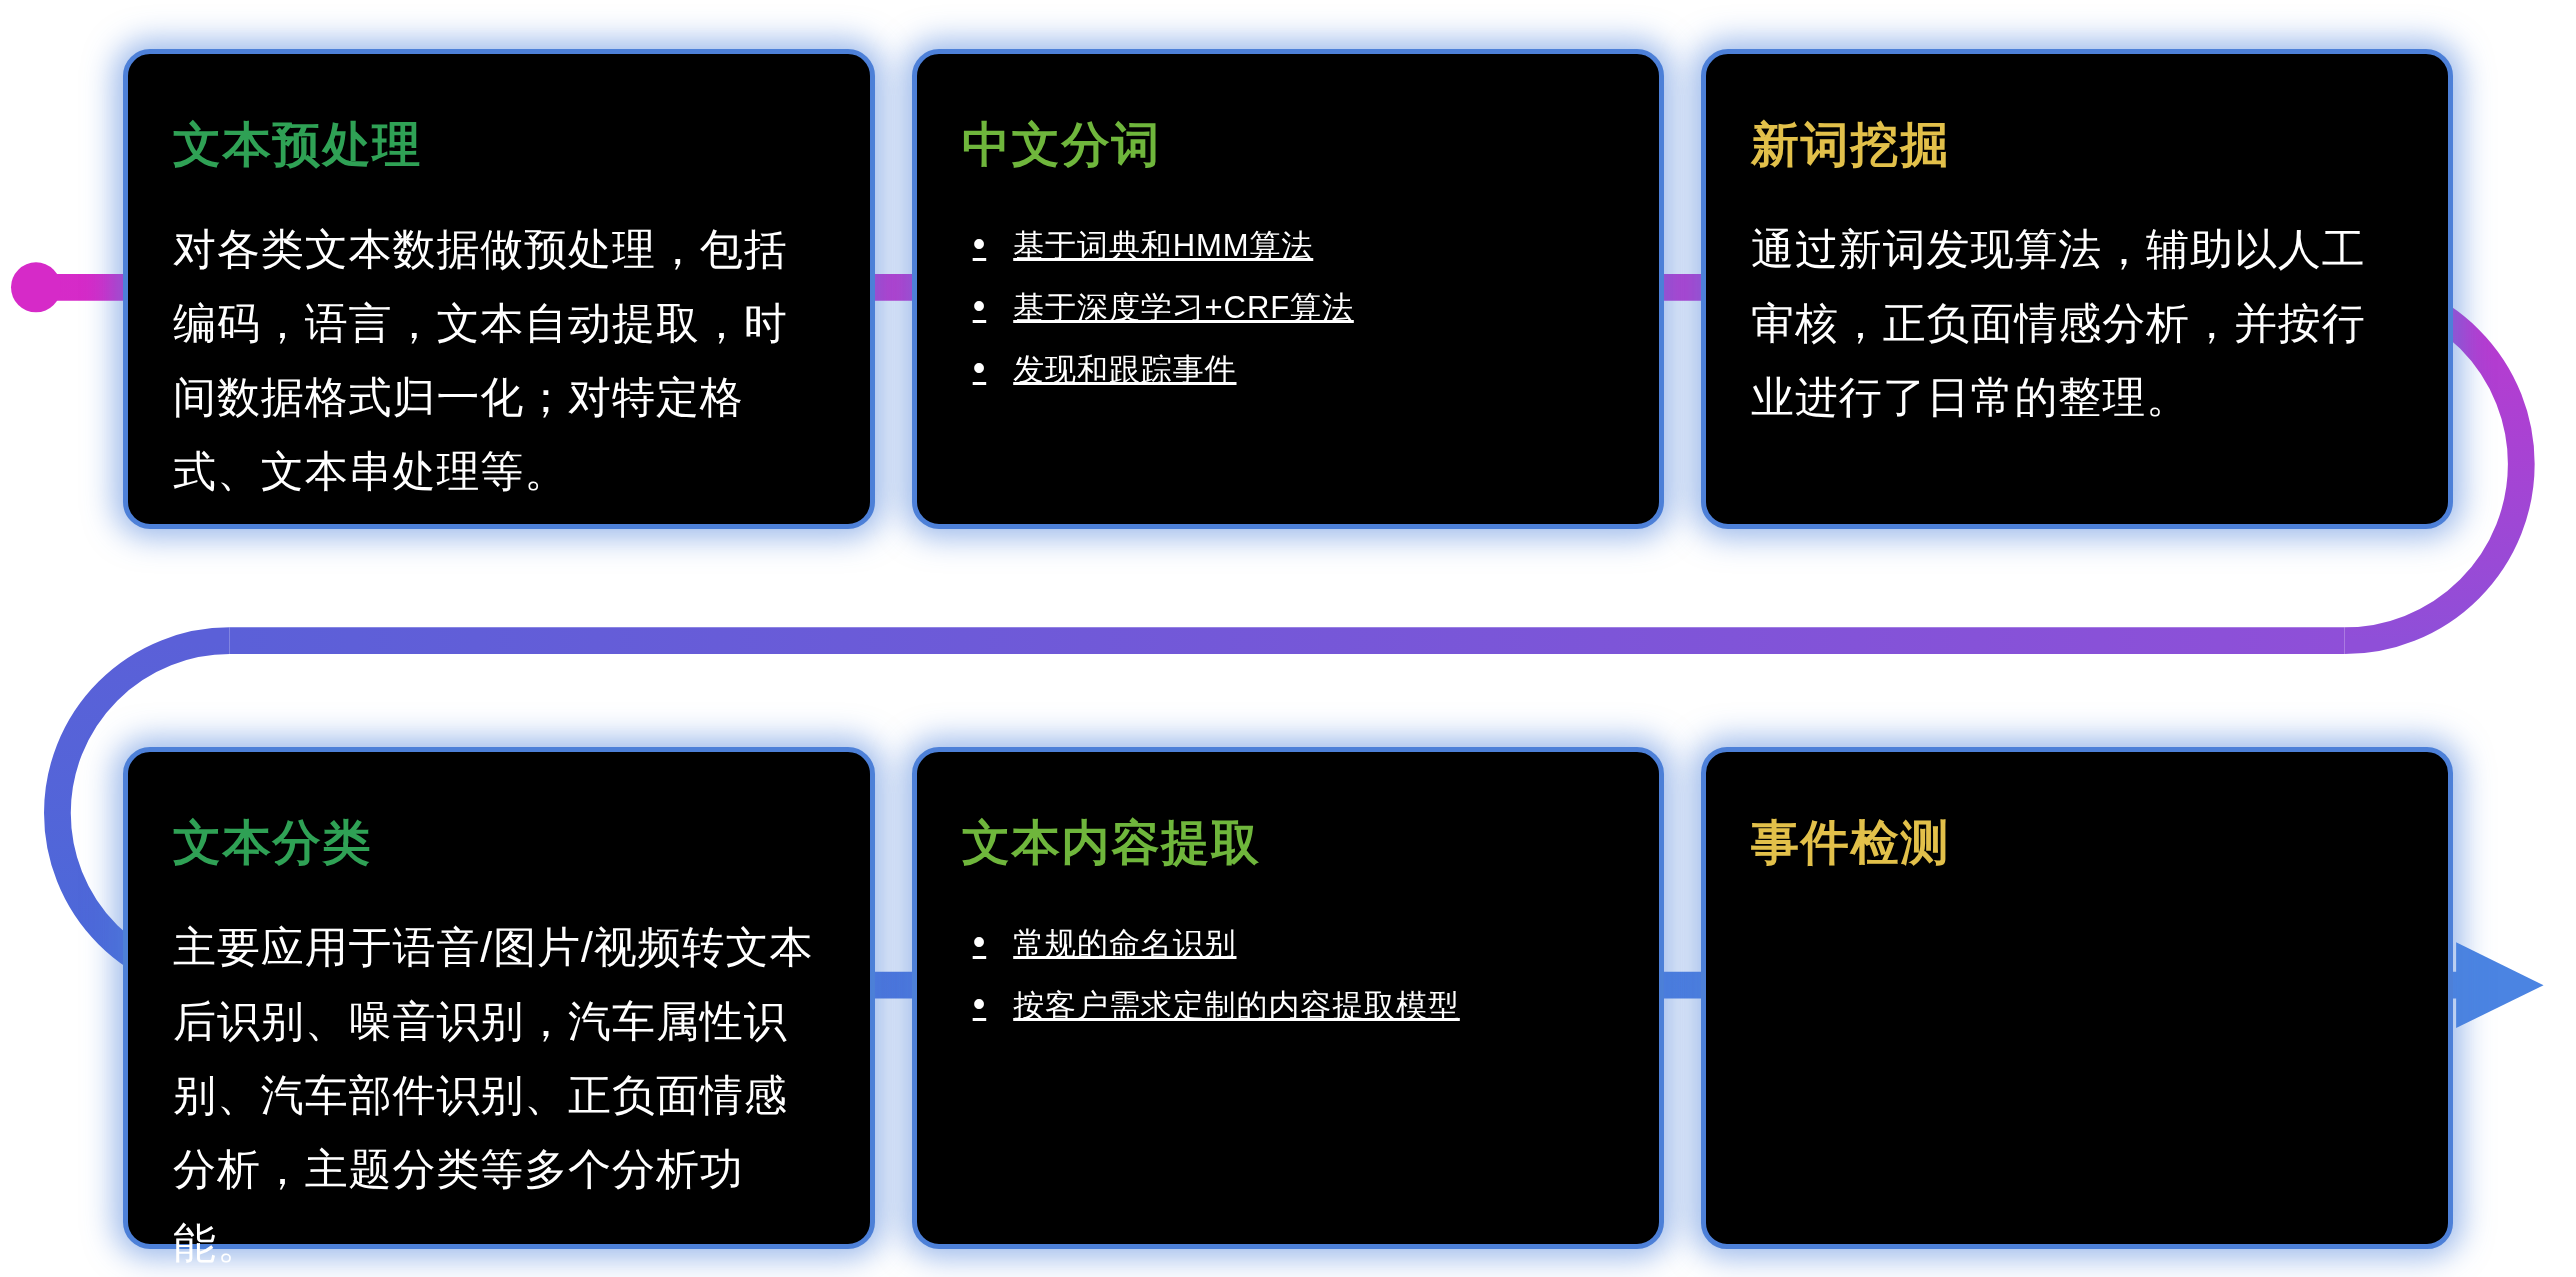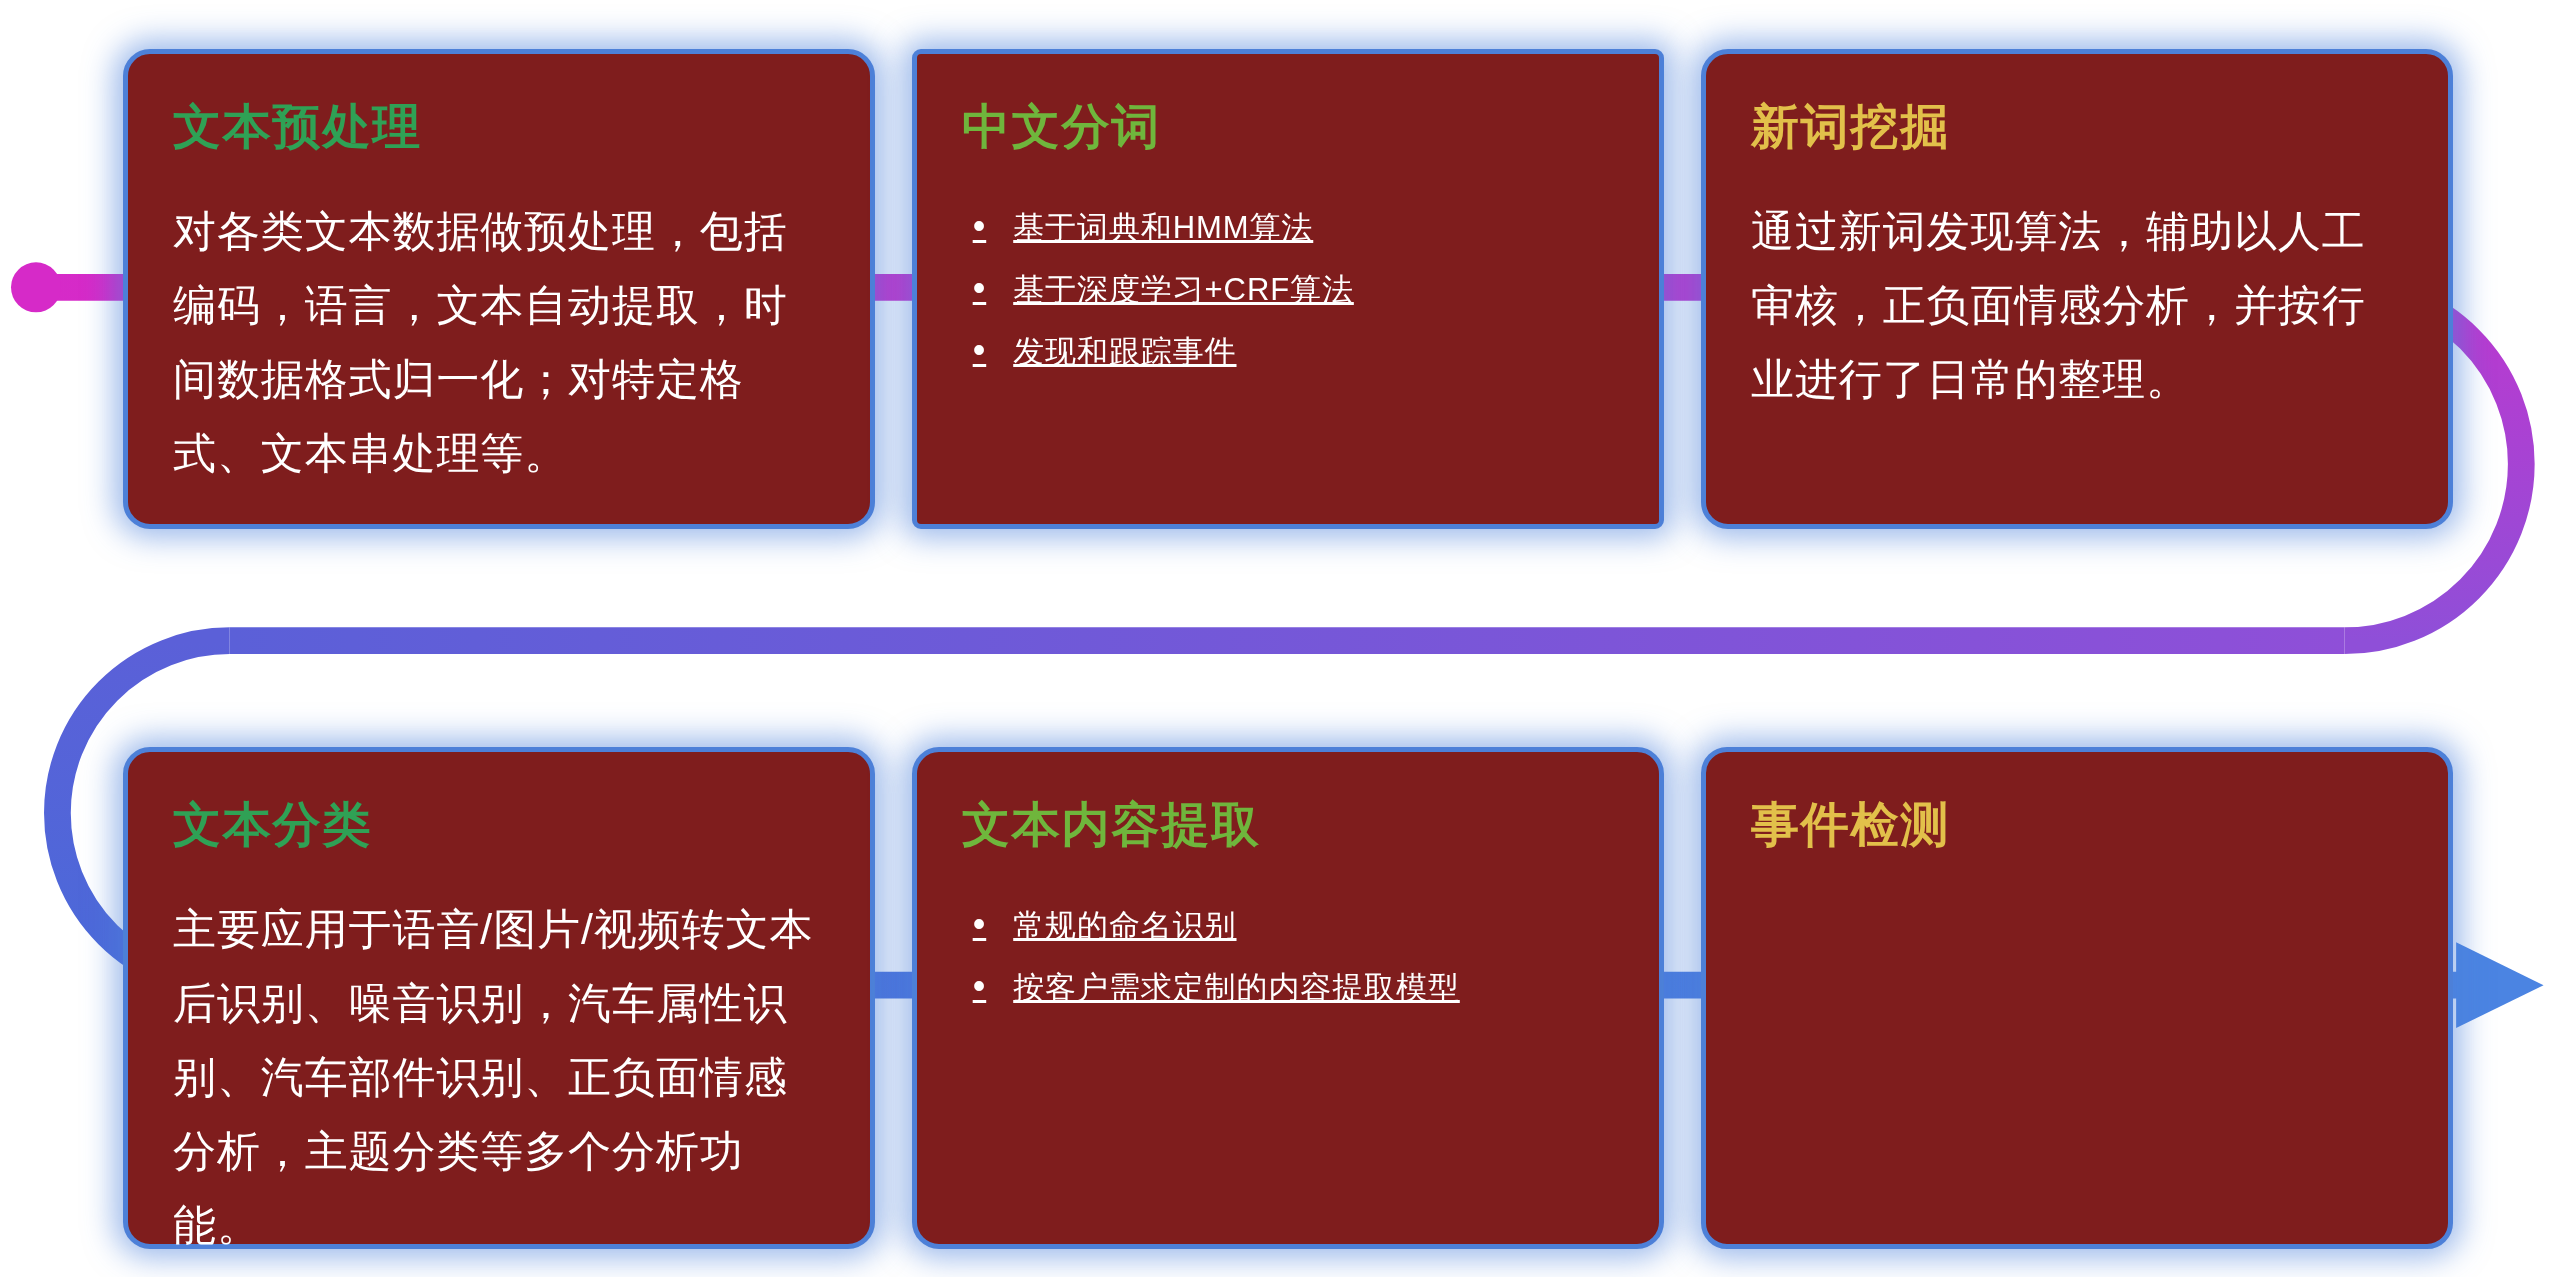--- a/index.html
+++ b/index.html
@@ -9,25 +9,25 @@
     font-family:"Liberation Sans", "DejaVu Sans", sans-serif;
   }
   .stage { position:relative; width:2576px; height:1277px; overflow:hidden; }
 
   .flow { position:absolute; left:0; top:0; width:2576px; height:1277px; }
   .seg  { fill:none; stroke-width:30; }
 
   .card {
     position:absolute;
     width:752px;
-    background:#7f1d1d;
+    background:#000000;
     border:5.4px solid #4d80d8;
     border-radius:27px;
     box-shadow:0 0 30px 9px rgba(77,129,219,0.55);
-    padding:41px 45px;
+    padding:59px 45px;
   }
   .card-title {
     font-size:48px;
     font-weight:bold;
     letter-spacing:1.8px;
     margin-bottom:36px;
   }
   .card-body {
     font-size:43px;
     line-height:1.72;
@@ -86,21 +86,21 @@
     <path class="seg" d="M 257 1104 H 2756" stroke="url(#g5)"></path>
     <circle cx="40" cy="322" r="28" fill="#d62ac8"></circle>
     <polygon points="2752,1056 2752,1152 2850,1104" fill="#4b84e2"></polygon>
   </svg>
 
   <section class="card" style="left:123px; top:49px; height:480px;">
     <h2 class="card-title" style="color: rgb(47, 161, 85);">文本预处理</h2>
     <p class="card-body">对各类文本数据做预处理，包括编码，语言，文本自动提取，时间数据格式归一化；对特定格式、文本串处理等。</p>
   </section>
 
-  <section class="card" style="left:912px; top:49px; height:480px;border-radius:9px;">
+  <section class="card" style="left:912px; top:49px; height:480px;">
     <h2 class="card-title" style="color: rgb(111, 182, 60);">中文分词</h2>
     <ul class="card-bullets">
       <li>基于词典和HMM算法</li>
       <li>基于深度学习+CRF算法</li>
       <li>发现和跟踪事件</li>
     </ul>
   </section>
 
   <section class="card" style="left:1701px; top:49px; height:480px;">
     <h2 class="card-title" style="color: rgb(226, 192, 74);">新词挖掘</h2>

